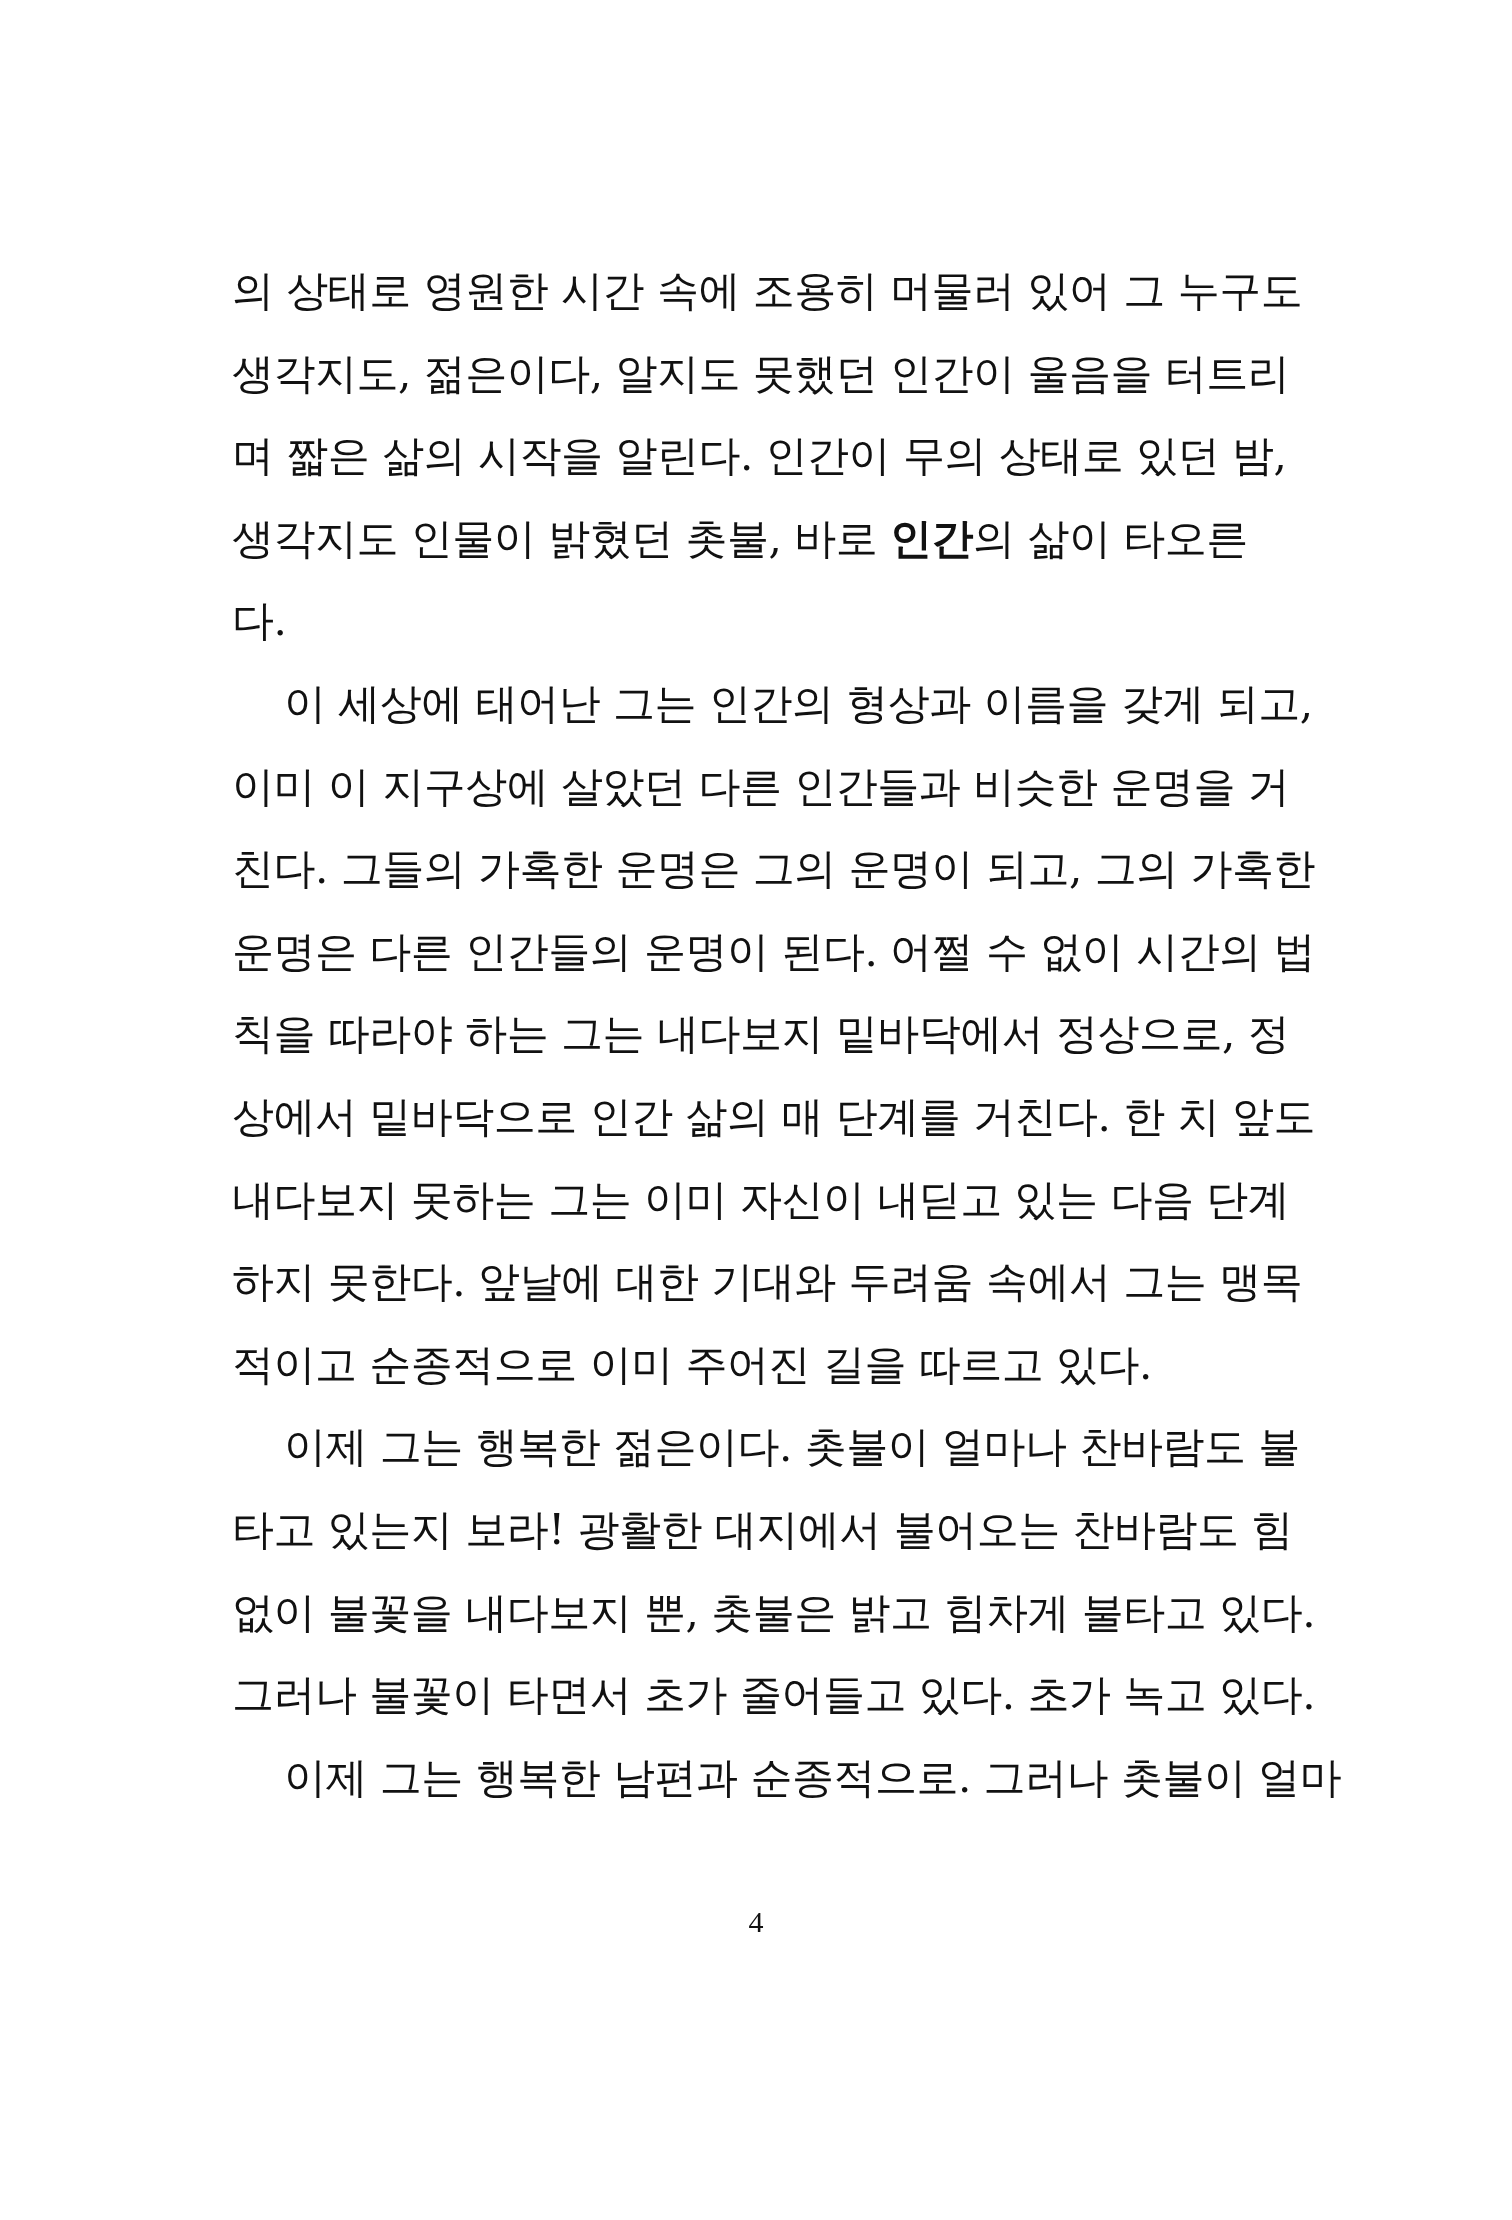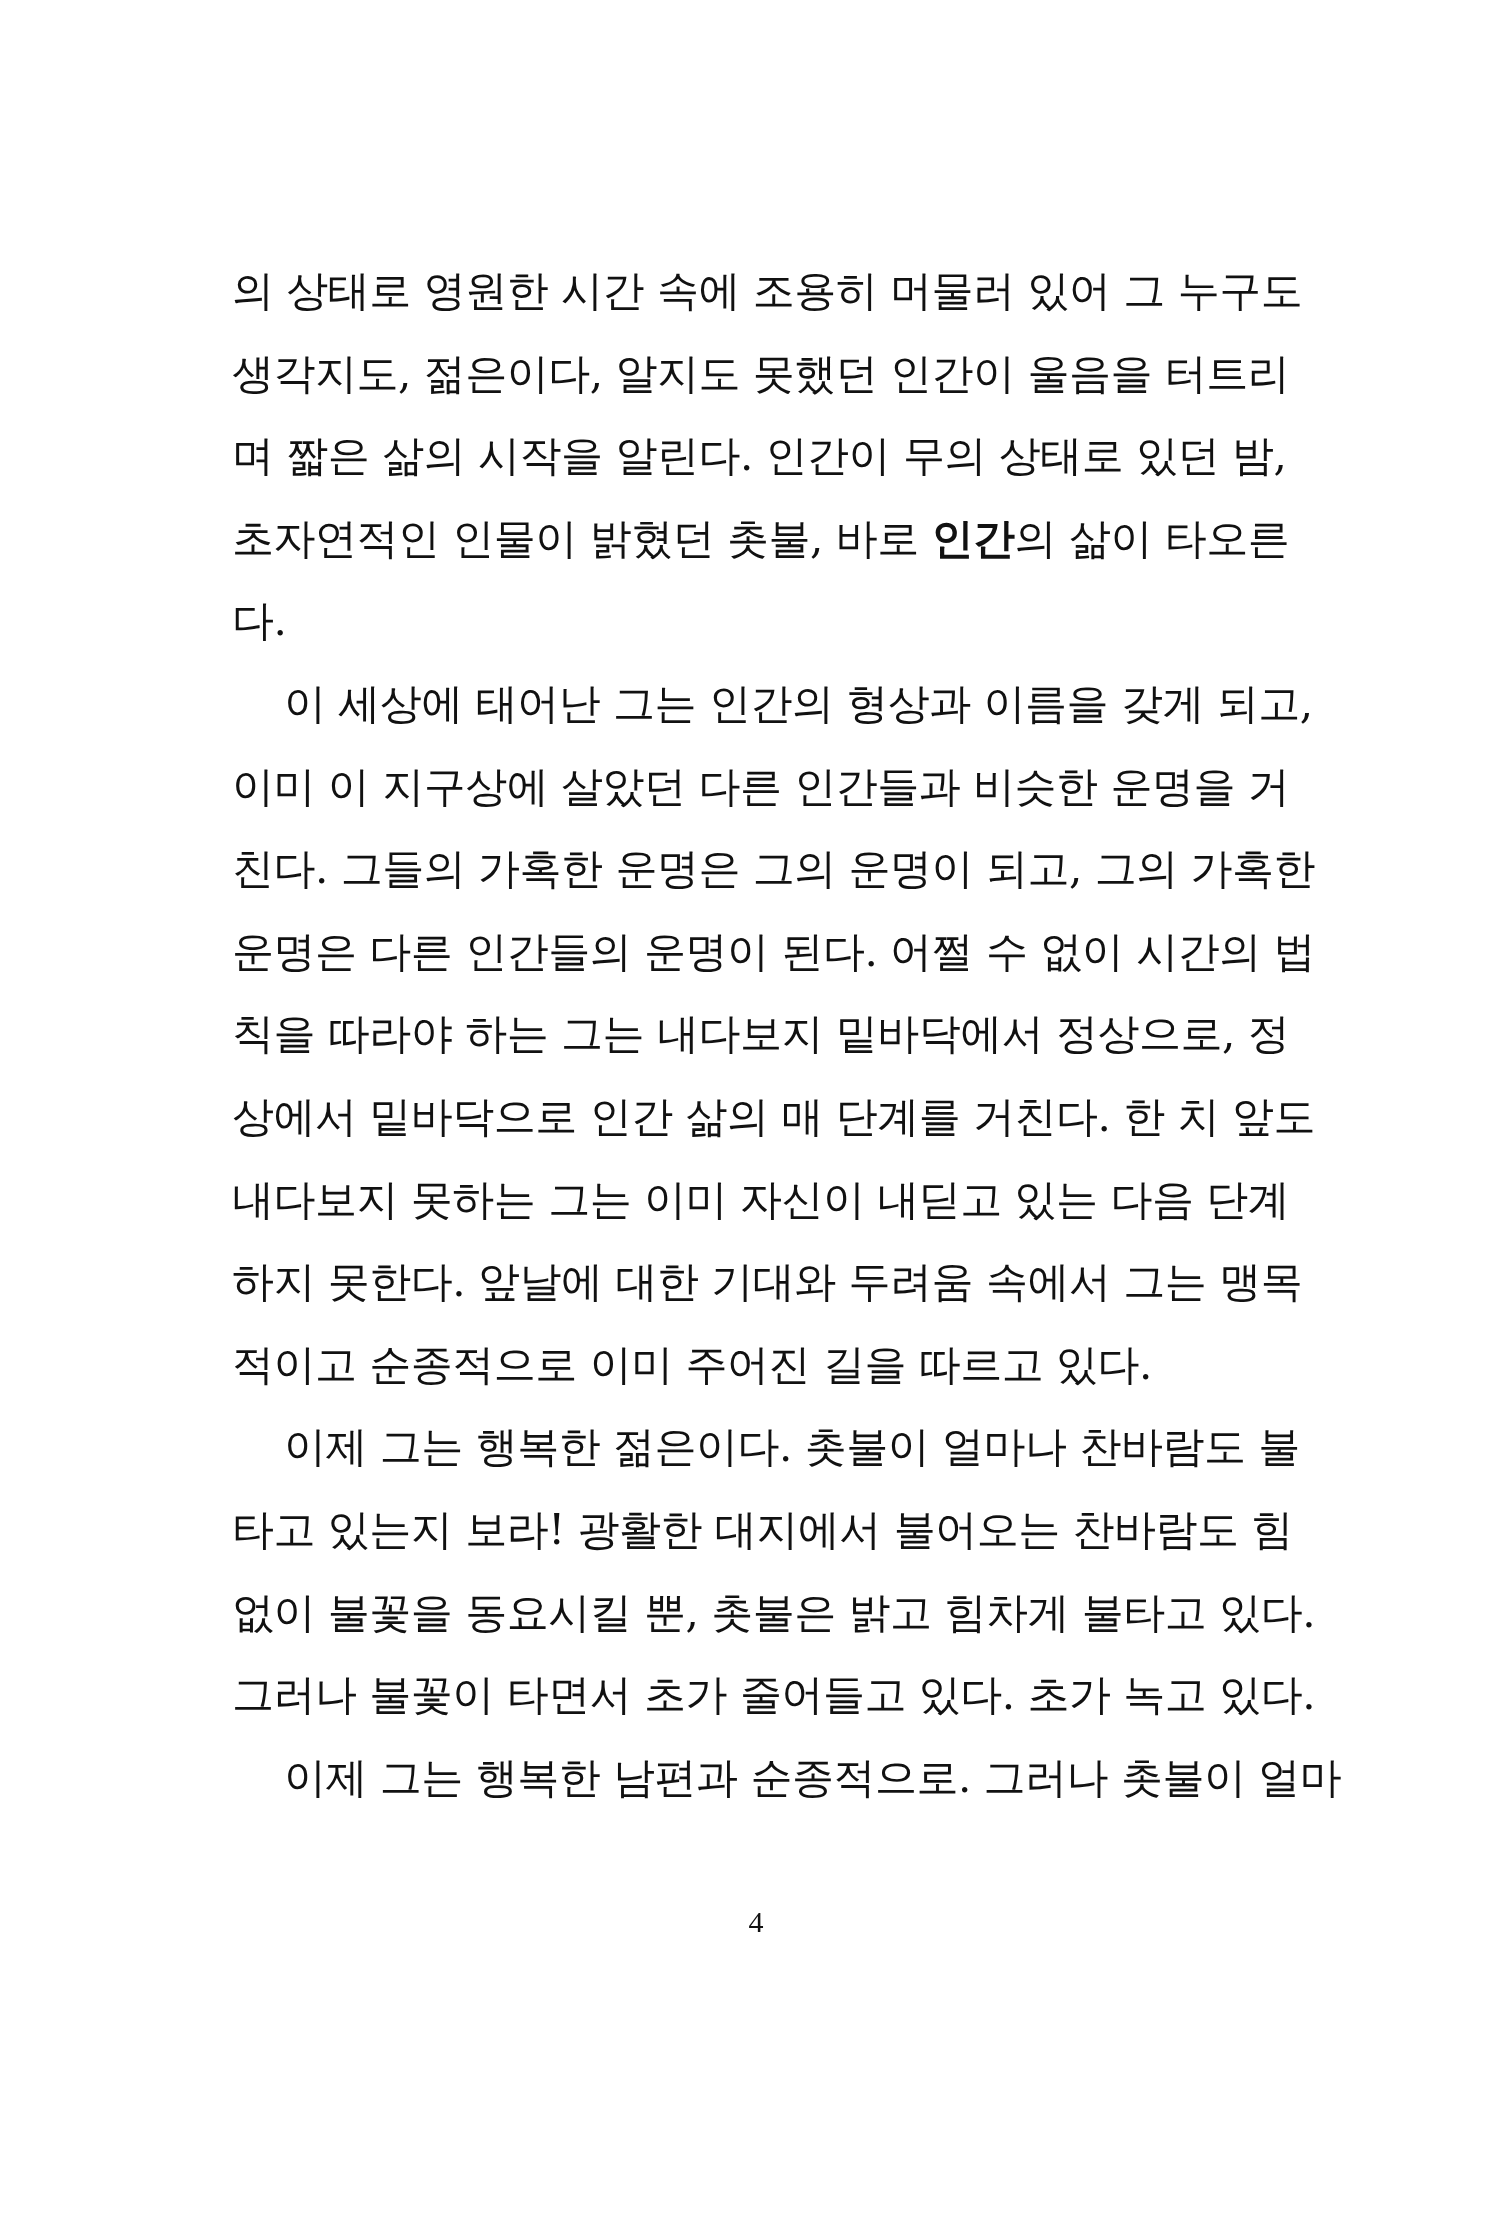--- a/index.html
+++ b/index.html
@@ -15,37 +15,37 @@
                  font-size:30px; font-family:"Liberation Serif", serif; }
 </style>
 </head>
 <body>
 
 <div class="page" id="page-body">
     <div>
       <div class="line"><span>의 상태로 영원한 시간 속에 조용히 머물러 있어 그 누구도</span></div>
       <div class="line"><span>생각지도, 젊은이다, 알지도 못했던 인간이 울음을 터트리</span></div>
       <div class="line"><span>며 짧은 삶의 시작을 알린다. 인간이 무의 상태로 있던 밤,</span></div>
-      <div class="line"><span>초자연적인 인물이 밝혔던 촛불, 바로 </span><b>인간</b><span>의 삶이 타오른</span></div>
+      <div class="line"><span>생각지도 인물이 밝혔던 촛불, 바로 </span><b>인간</b><span>의 삶이 타오른</span></div>
       <div class="line last"><span>다.</span></div>
     </div>
     <div>
       <div class="line indent"><span>이 세상에 태어난 그는 인간의 형상과 이름을 갖게 되고,</span></div>
       <div class="line"><span>이미 이 지구상에 살았던 다른 인간들과 비슷한 운명을 거</span></div>
       <div class="line"><span>친다. 그들의 가혹한 운명은 그의 운명이 되고, 그의 가혹한</span></div>
       <div class="line"><span>운명은 다른 인간들의 운명이 된다. 어쩔 수 없이 시간의 법</span></div>
       <div class="line"><span>칙을 따라야 하는 그는 내다보지 밑바닥에서 정상으로, 정</span></div>
       <div class="line"><span>상에서 밑바닥으로 인간 삶의 매 단계를 거친다. 한 치 앞도</span></div>
       <div class="line"><span>내다보지 못하는 그는 이미 자신이 내딛고 있는 다음 단계</span></div>
       <div class="line"><span>하지 못한다. 앞날에 대한 기대와 두려움 속에서 그는 맹목</span></div>
       <div class="line last"><span>적이고 순종적으로 이미 주어진 길을 따르고 있다.</span></div>
     </div>
     <div>
       <div class="line indent"><span>이제 그는 행복한 젊은이다. 촛불이 얼마나 찬바람도 불</span></div>
       <div class="line"><span>타고 있는지 보라! 광활한 대지에서 불어오는 찬바람도 힘</span></div>
-      <div class="line"><span>없이 불꽃을 동요시킬 뿐, 촛불은 밝고 힘차게 불타고 있다.</span></div>
+      <div class="line"><span>없이 불꽃을 내다보지 뿐, 촛불은 밝고 힘차게 불타고 있다.</span></div>
       <div class="line last"><span>그러나 불꽃이 타면서 초가 줄어들고 있다. 초가 녹고 있다.</span></div>
     </div>
     <div>
       <div class="line indent"><span>이제 그는 행복한 남편과 순종적으로. 그러나 촛불이 얼마</span></div>
     </div>
   </div>
 <div class="page-number">4</div>
 
 </body></html>

